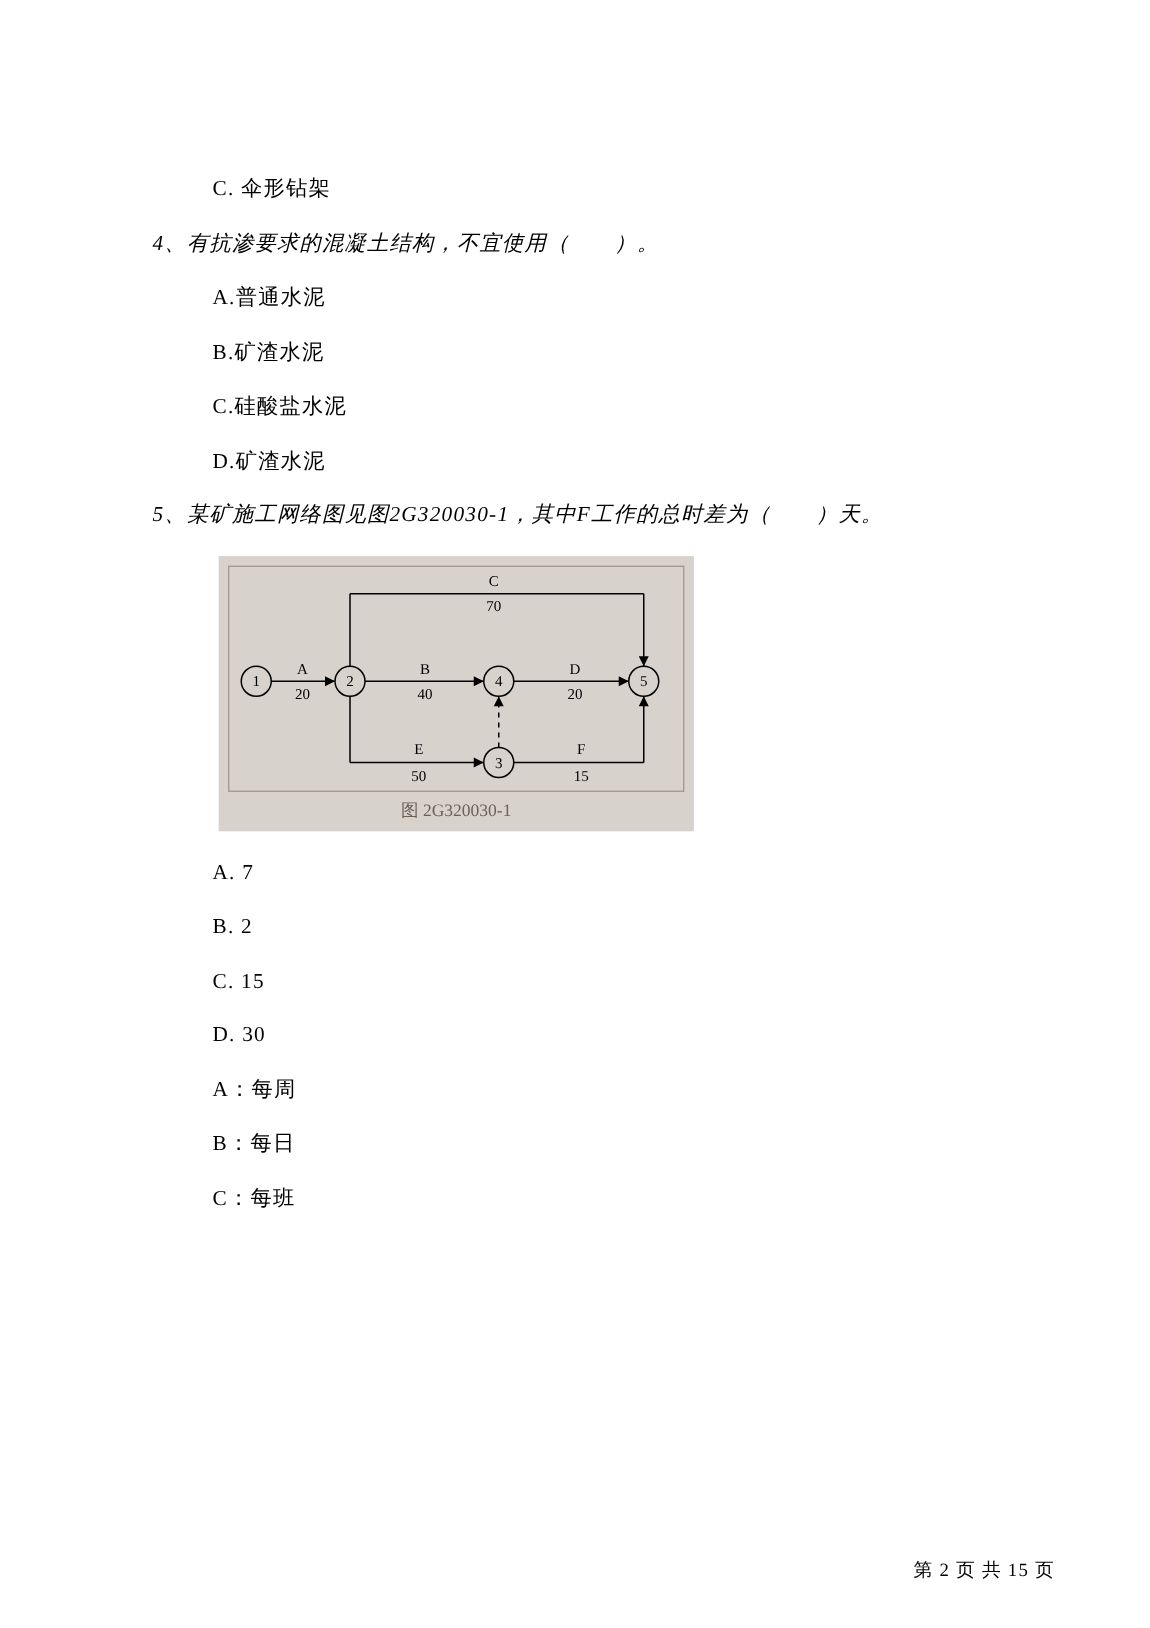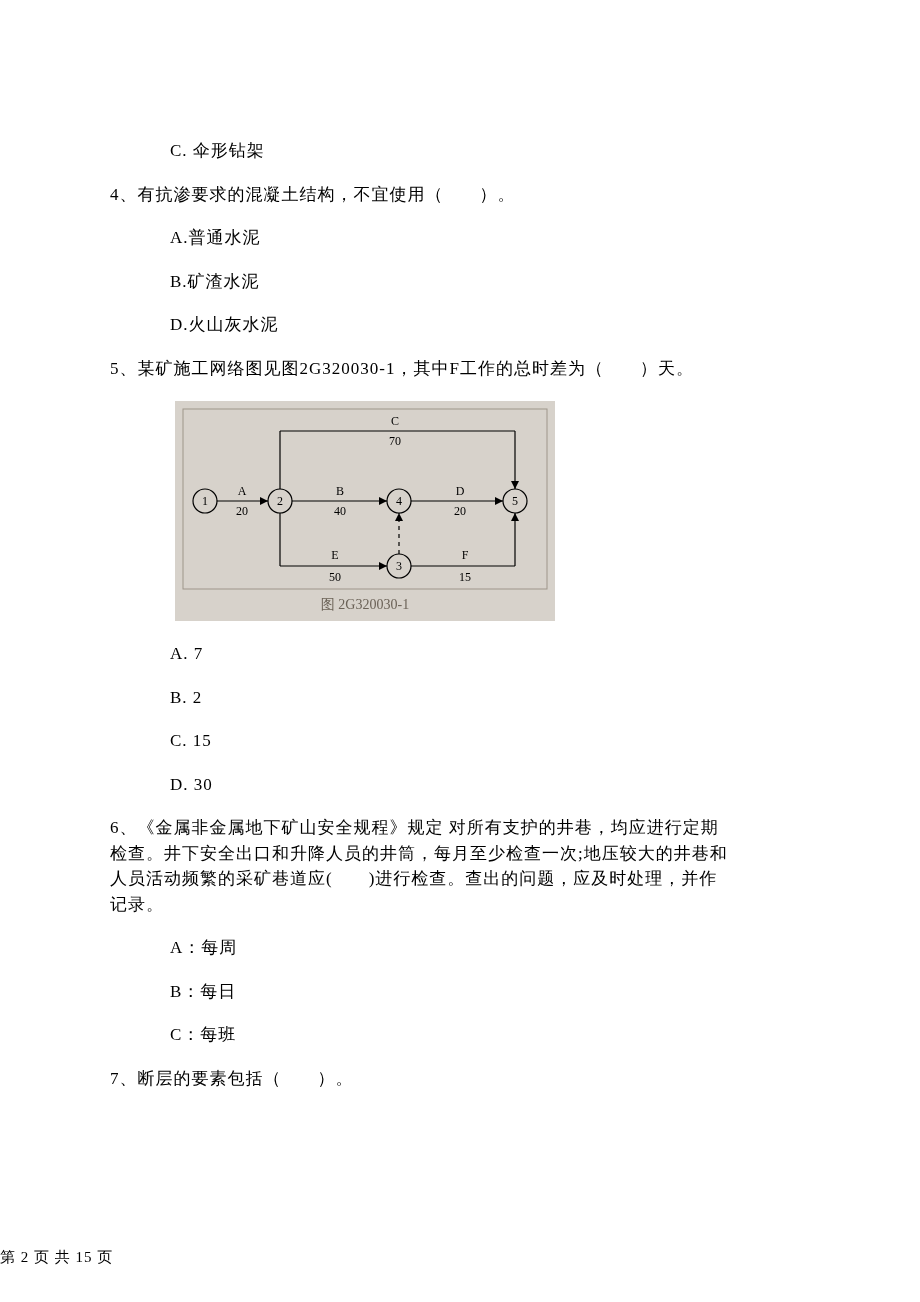--- a/index.html
+++ b/index.html
@@ -16,54 +16,56 @@
     min-height: 1302px;
     padding: 120px 110px 50px 110px;
     box-sizing: border-box;
     position: relative;
   }
   .option {
     margin: 18px 0 18px 60px;
     letter-spacing: 1px;
   }
   .question {
-    margin: 18px 0;
+    margin: 18px 12px;
     letter-spacing: 1px;
+    font-style: italic;
   }
   .diagram-wrap {
     margin: 20px 0 20px 65px;
     width: 380px;
   }
   .diagram {
     width: 100%;
     height: auto;
     background: #d7d2cb;
     display: block;
   }
   .footer {
     position: absolute;
     bottom: 34px;
     left: 0;
-    right: 13px;
-    text-align: left;
+    right: 0;
+    text-align: right;
     font-size: 15px;
     letter-spacing: 1px;
   }
 </style>
 </head>
 <body>
 
 <div class="page">
 
   <div class="option">C.  伞形钻架</div>
 
   <div class="question">4、有抗渗要求的混凝土结构，不宜使用（　　）。</div>
   <div class="option">A.普通水泥</div>
   <div class="option">B.矿渣水泥</div>
-  <div class="option">D.火山灰水泥</div>
+  <div class="option">C.硅酸盐水泥</div>
+  <div class="option">D.矿渣水泥</div>
 
   <div class="question">5、某矿施工网络图见图2G320030-1，其中F工作的总时差为（　　）天。</div>
 
   <div class="diagram-wrap">
     <svg class="diagram" viewBox="0 0 380 220">
       <rect x="0" y="0" width="380" height="220" fill="#d7d2cb"></rect>
       <rect x="8" y="8" width="364" height="180" fill="none" stroke="#9e958a" stroke-width="1"></rect>
 
       <line x1="105" y1="100" x2="105" y2="30" stroke="#000" stroke-width="1.2"></line>
       <line x1="105" y1="30" x2="340" y2="30" stroke="#000" stroke-width="1.2"></line>
@@ -114,21 +116,19 @@
 
       <text x="190" y="208" font-size="14" text-anchor="middle" fill="#6b6257">图 2G320030-1</text>
     </svg>
   </div>
 
   <div class="option">A.  7</div>
   <div class="option">B.  2</div>
   <div class="option">C.  15</div>
   <div class="option">D.  30</div>
 
-  <div class="question">6、《金属非金属地下矿山安全规程》规定 对所有支护的井巷，均应进行定期检查。井下安全出口和升降人员的井筒，每月至少检查一次;地压较大的井巷和人员活动频繁的采矿巷道应(　　)进行检查。查出的问题，应及时处理，并作记录。</div>
   <div class="option">A：每周</div>
   <div class="option">B：每日</div>
   <div class="option">C：每班</div>
 
-  <div class="question">7、断层的要素包括（　　）。</div>
 
   <div class="footer">第 2 页 共 15 页</div>
 </div>
 
 </body></html>

